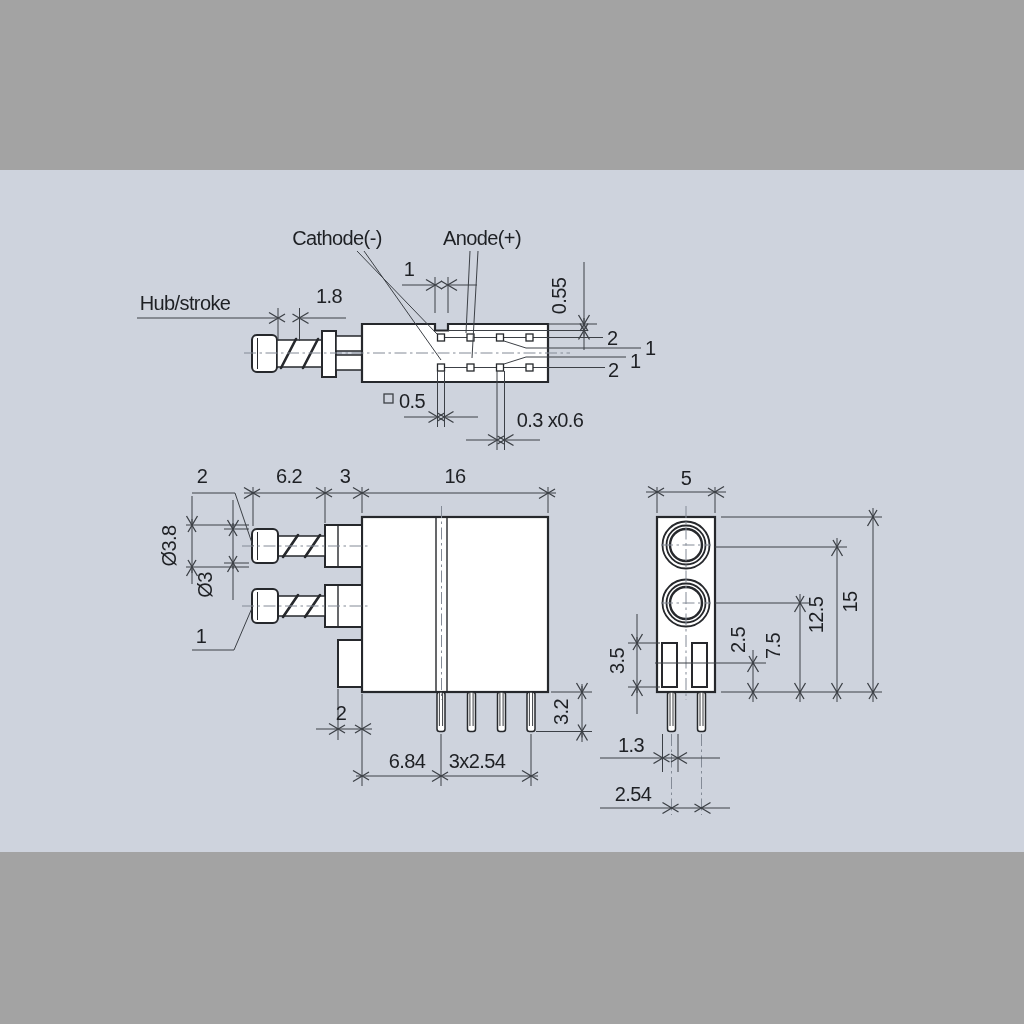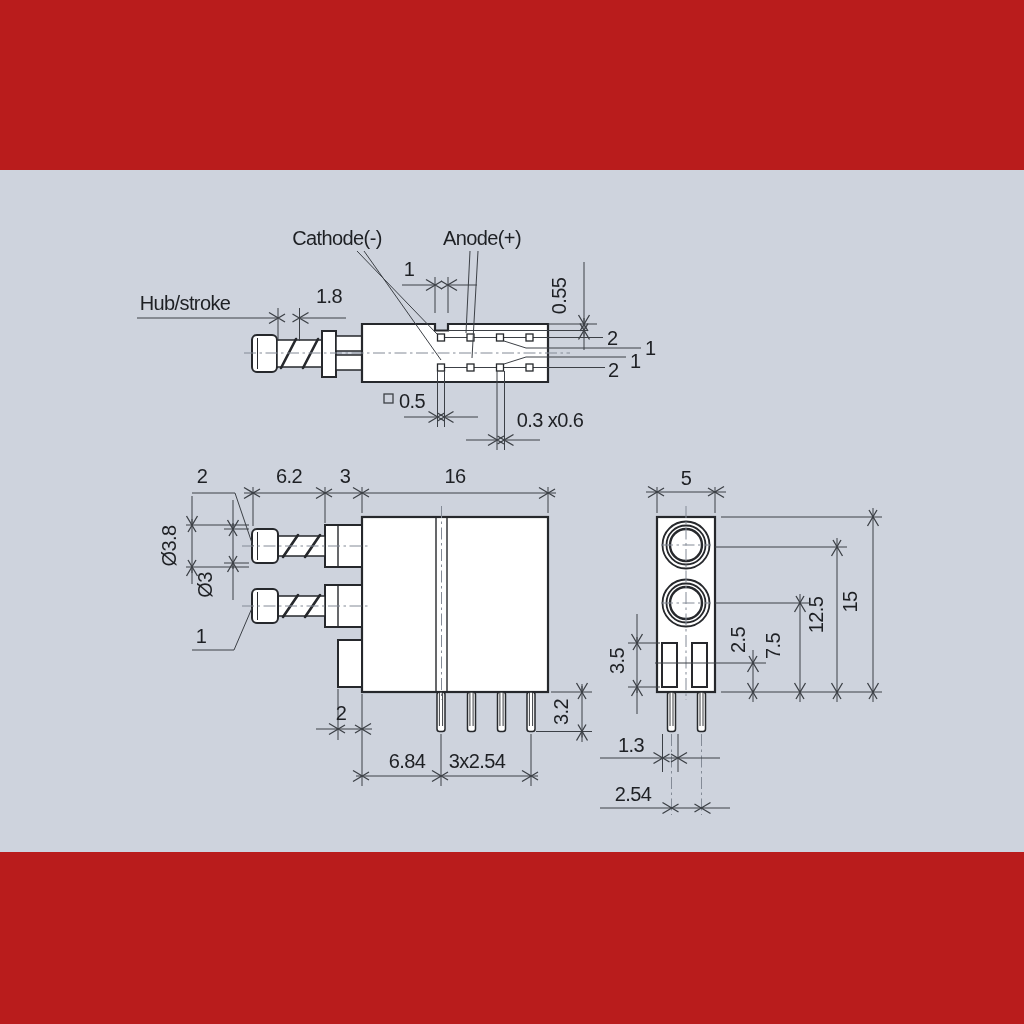--- a/index.html
+++ b/index.html
@@ -1,16 +1,16 @@
 <!DOCTYPE html>
 <html><head>
 <meta charset="utf-8">
 <style>
   html,body { margin:0; padding:0; background:#ffffff; }
-  .stage { position:relative; width:1024px; height:1024px; background:#b91c1c; overflow:hidden;
+  .stage { position:relative; width:1024px; height:1024px; background:#a3a3a3; overflow:hidden;
            font-family:"Liberation Sans", sans-serif; }
   .band { position:absolute; left:0; top:170px; width:1024px; height:682px; background:#ced3dd; }
   svg.draw { position:absolute; left:0; top:0; width:1024px; height:1024px; }
 
   .outline      { fill:#ffffff; stroke:#26282c; stroke-width:2;   stroke-linejoin:miter; }
   .outline-hv   { fill:#ffffff; stroke:#26282c; stroke-width:2.2; stroke-linejoin:miter; }
   .outline-thin { fill:#ffffff; stroke:#26282c; stroke-width:1.5; }
   .pad          { fill:#ffffff; stroke:#26282c; stroke-width:1.3; }
   .ring         { fill:none;    stroke:#26282c; stroke-width:1.8; }
   .ring-in      { fill:none;    stroke:#26282c; stroke-width:2.4; }

